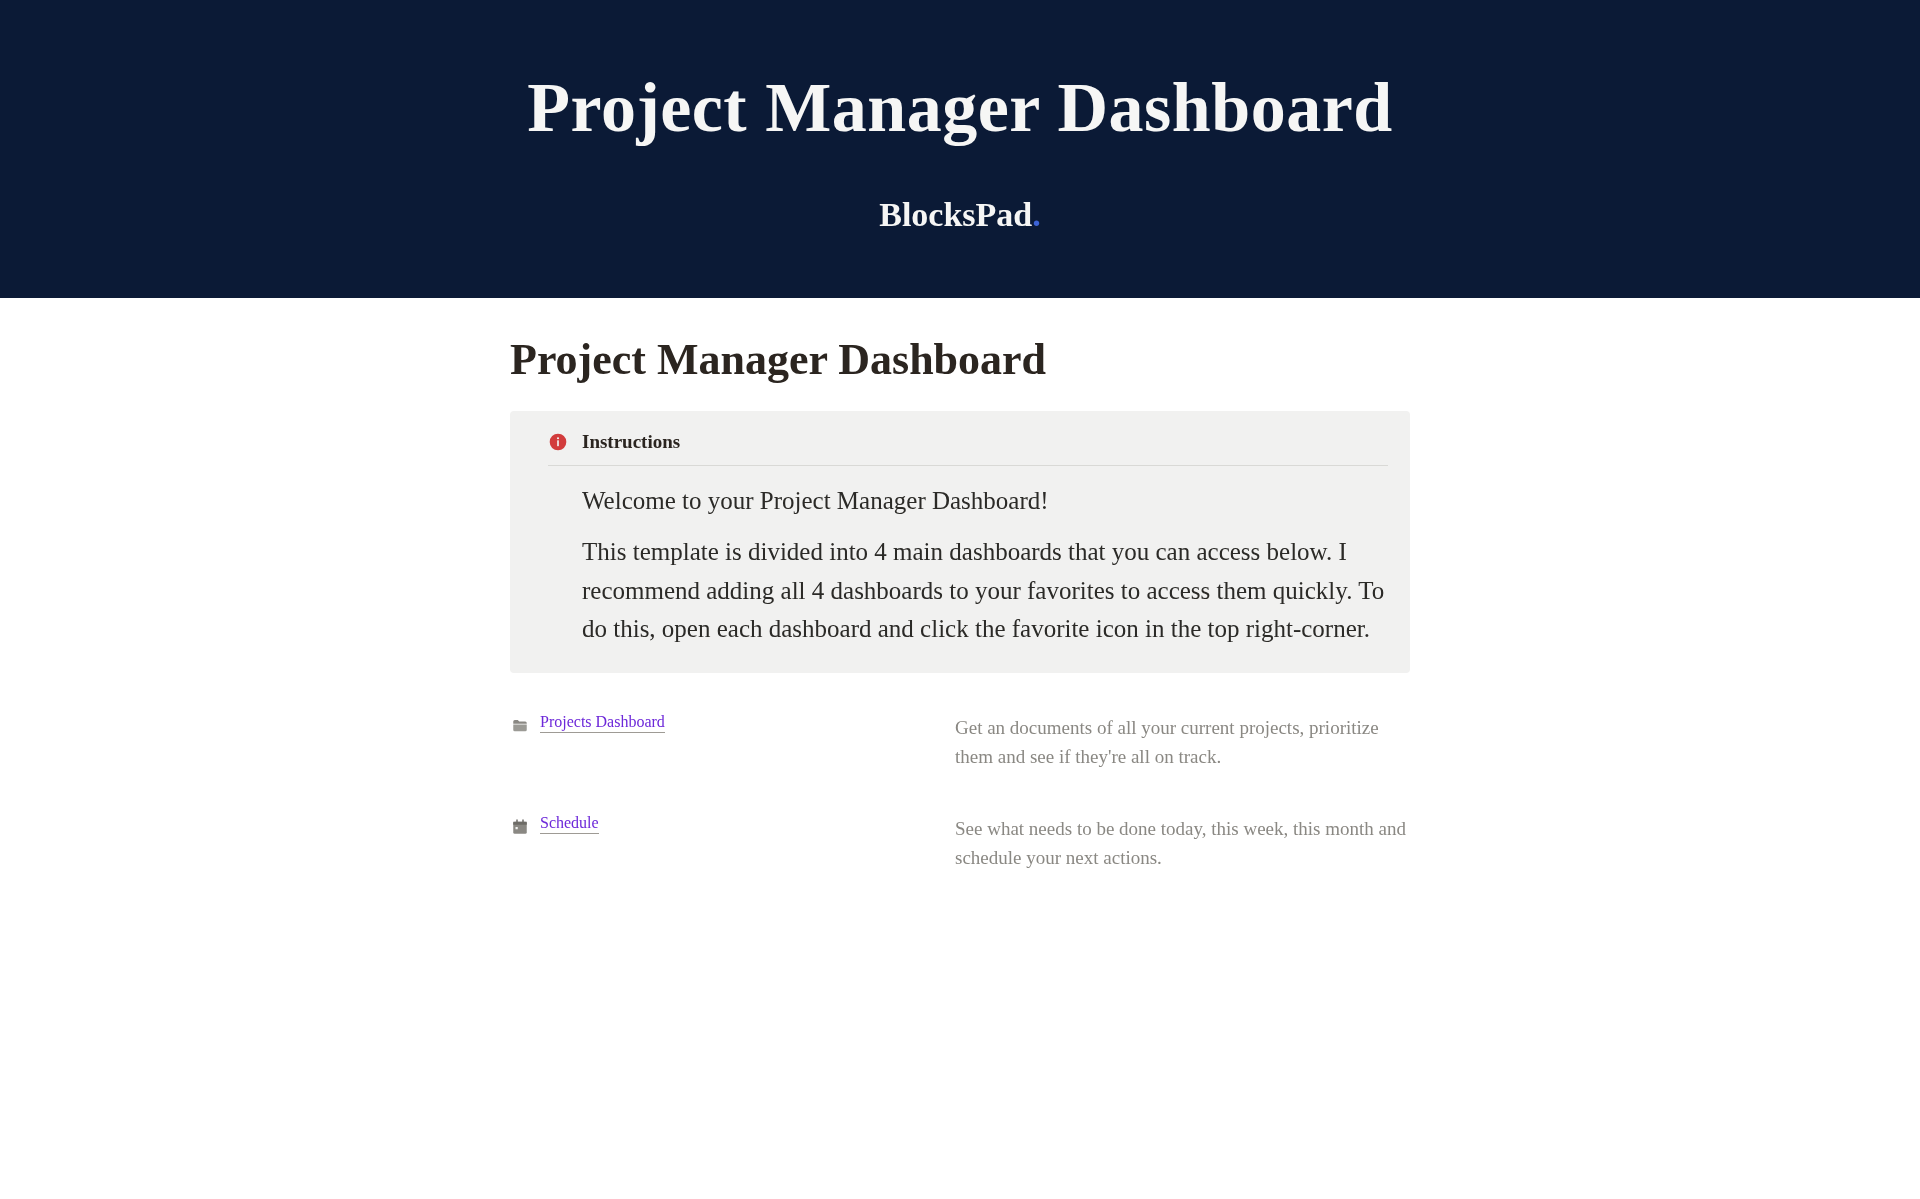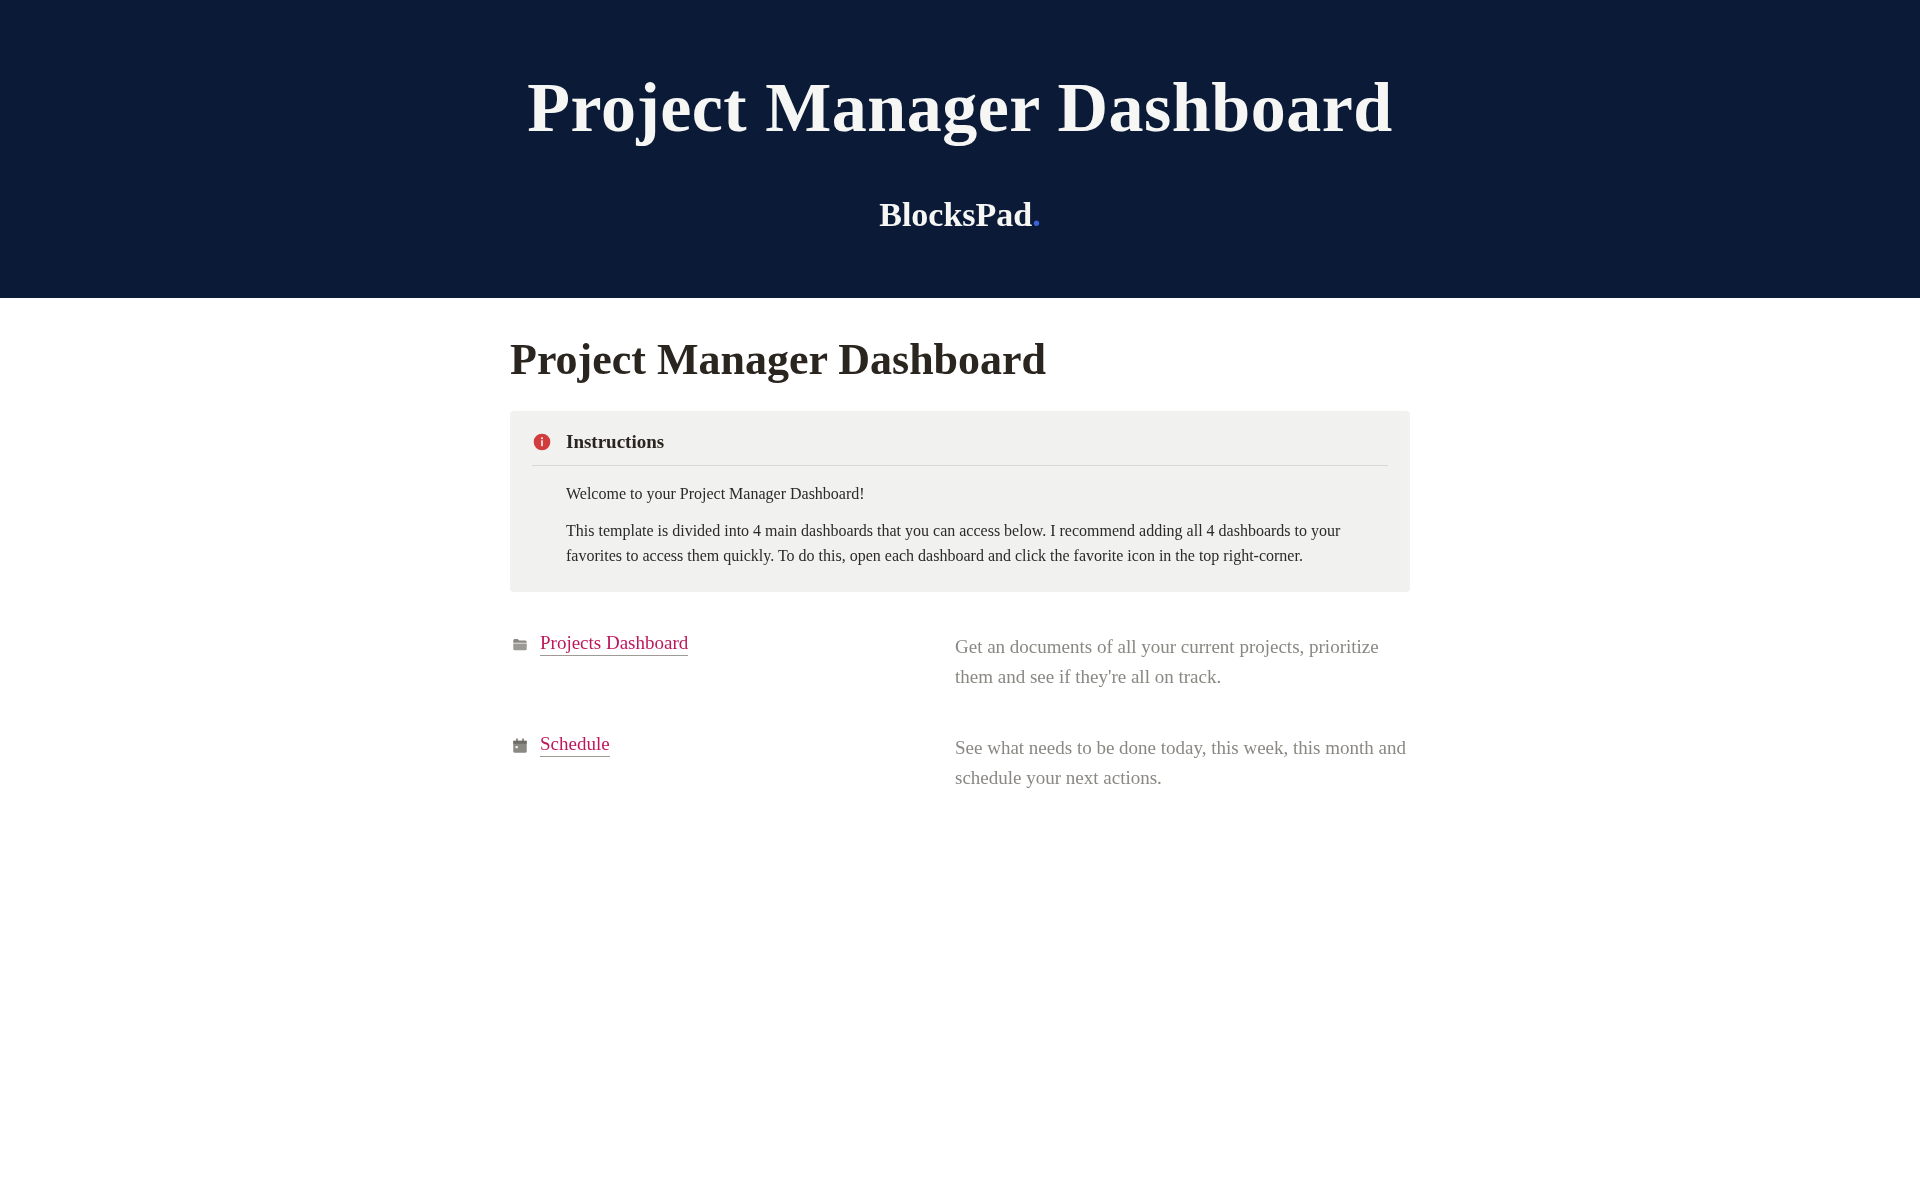--- a/index.html
+++ b/index.html
@@ -33,41 +33,41 @@
   .page-title {
     font-size: 44px;
     font-weight: 700;
     color: #2b2520;
     margin: 8px 0 26px 0;
   }
   
   .callout {
     background: #f1f1f0;
     border-radius: 4px;
-    padding: 20px 22px 24px 22px;
+    padding: 20px 22px 24px 38px;
     margin-bottom: 40px;
   }
   .callout-header {
     display: flex;
     align-items: center;
     gap: 14px;
     padding-bottom: 12px;
     border-bottom: 1px solid #d9d9d6;
     margin-bottom: 16px;
   }
   .callout-header .icon {
     width: 20px; height: 20px; display:inline-flex; align-items:center; justify-content:center;
   }
   .callout-header .label {
     font-weight: 700;
     font-size: 19px;
     color: #2b2520;
   }
   .callout-body p {
-    font-size: 16px;
+    font-size: 25px;
     line-height: 1.55;
     color: #2b2a27;
     margin-bottom: 12px;
     padding-left: 34px;
   }
   .callout-body p:last-child { margin-bottom: 0; }
   
   .section-title {
     font-size: 28px;
     font-weight: 700;
@@ -84,22 +84,22 @@
   .dash-left {
     flex: 0 0 45%;
     display: flex;
     align-items: flex-start;
     gap: 10px;
   }
   .dash-left .icon {
     width: 20px; height: 20px; margin-top: 3px; display:inline-flex; align-items:center; justify-content:center;
   }
   .dash-link {
-    font-size: 19px;
-    color: #be185d;
+    font-size: 16px;
+    color: #6d28d9;
     text-decoration: none;
     border-bottom: 1px solid #9e9b95;
     padding-bottom: 1px;
   }
   .dash-right {
     flex: 1;
     font-size: 19px;
     line-height: 1.55;
     color: #8a8883;
   }

